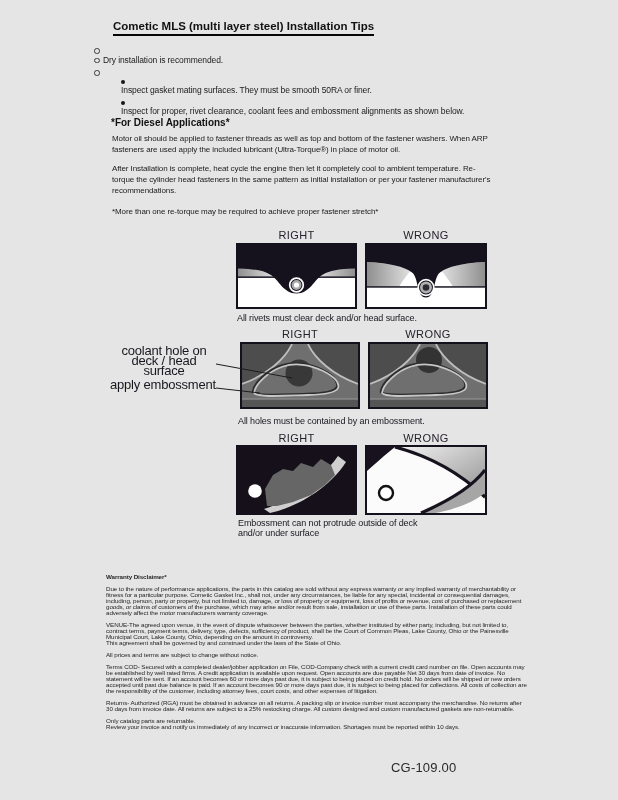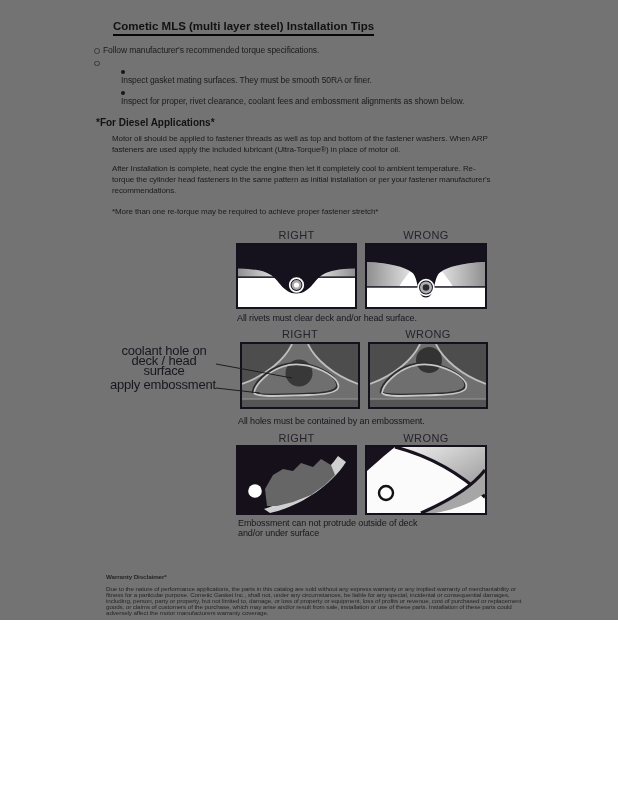--- a/index.html
+++ b/index.html
@@ -1,29 +1,29 @@
 <!DOCTYPE html>
 <html><head>
 <meta charset="utf-8">
 <style>
   html,body{margin:0;padding:0;background:#ffffff;}
-  .page{position:relative;width:618px;height:620px;background:#737373;overflow:hidden;
+  .page{position:relative;width:618px;height:800px;background:#e5e5e5;overflow:hidden;
         font-family:"Liberation Sans",sans-serif;color:#1c1c1c;}
 
   .title{position:absolute;left:113px;top:20px;margin:0;font-size:11.5px;font-weight:bold;
          letter-spacing:0;color:#111;border-bottom:2px solid #060606;padding-bottom:2px;}
 
   .tips{position:absolute;left:94px;top:44px;width:420px;}
   .tip{display:flex;align-items:flex-start;font-size:8.5px;letter-spacing:-0.1px;line-height:12.6px;color:#1b1b1b;}
   .tip .mk{flex:0 0 auto;margin-top:4.2px;margin-right:3.5px;}
   .ring{width:3.5px;height:3.5px;border:1px solid #3a3a3a;border-radius:50%;background:transparent;}
   .dot{width:4px;height:4px;background:#171717;border-radius:50%;}
   .l2{margin-left:27px;flex-direction:column;}
 
-  .diesel-h{position:absolute;left:96px;top:117px;margin:0;font-size:10px;font-weight:bold;color:#121212;}
+  .diesel-h{position:absolute;left:111px;top:117px;margin:0;font-size:10px;font-weight:bold;color:#121212;}
   .para{position:absolute;left:112px;width:380px;margin:0;font-size:8px;letter-spacing:-0.1px;
         line-height:10.8px;color:#1b1b1b;}
 
   .plabel{position:absolute;font-size:11px;letter-spacing:0.4px;color:#26222c;text-align:center;}
   .dbox{position:absolute;border:2px solid #15111c;box-sizing:border-box;background:#fff;}
   .dbox svg{display:block;width:100%;height:100%;}
   .caption{position:absolute;font-size:9px;letter-spacing:-0.1px;color:#17171f;line-height:10px;}
 
   .callout{position:absolute;font-size:13px;letter-spacing:-0.2px;text-align:center;
            line-height:10.2px;color:#17171f;}
@@ -41,21 +41,24 @@
 </head>
 <body>
 
 <div class="page">
 
   <h1 class="title">Cometic MLS (multi layer steel) Installation Tips</h1>
 
   <div class="tips">
     <div class="tip l1">
       <span class="mk ring"></span>
-      <span>Follow manufacturer's recommended torque specifications.</span>
+    </div>
+    <div class="tip l1">
+      <span class="mk ring"></span>
+      <span>Dry installation is recommended.</span>
     </div>
     <div class="tip l1">
       <span class="mk ring"></span>
     </div>
     <div class="tip l2">
       <span class="mk dot"></span>
       <span>Inspect gasket mating surfaces.  They must be smooth 50RA or finer.</span>
     </div>
     <div class="tip l2">
       <span class="mk dot"></span>

